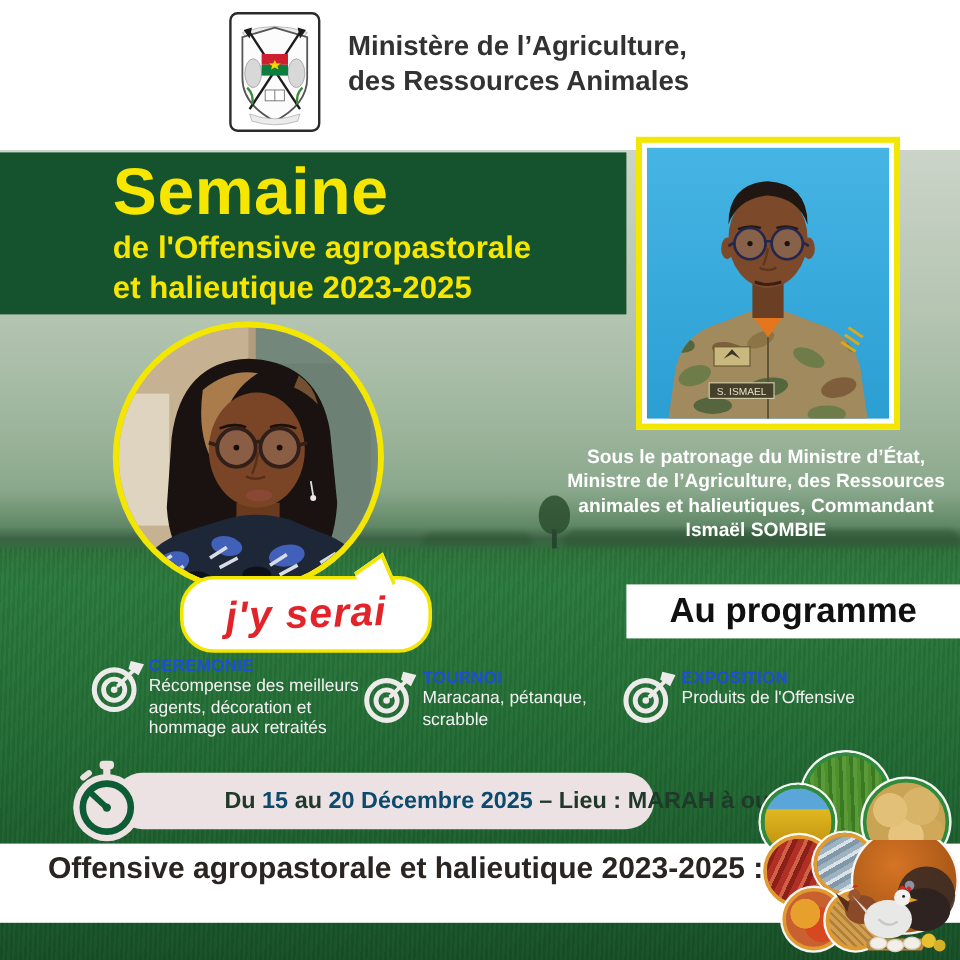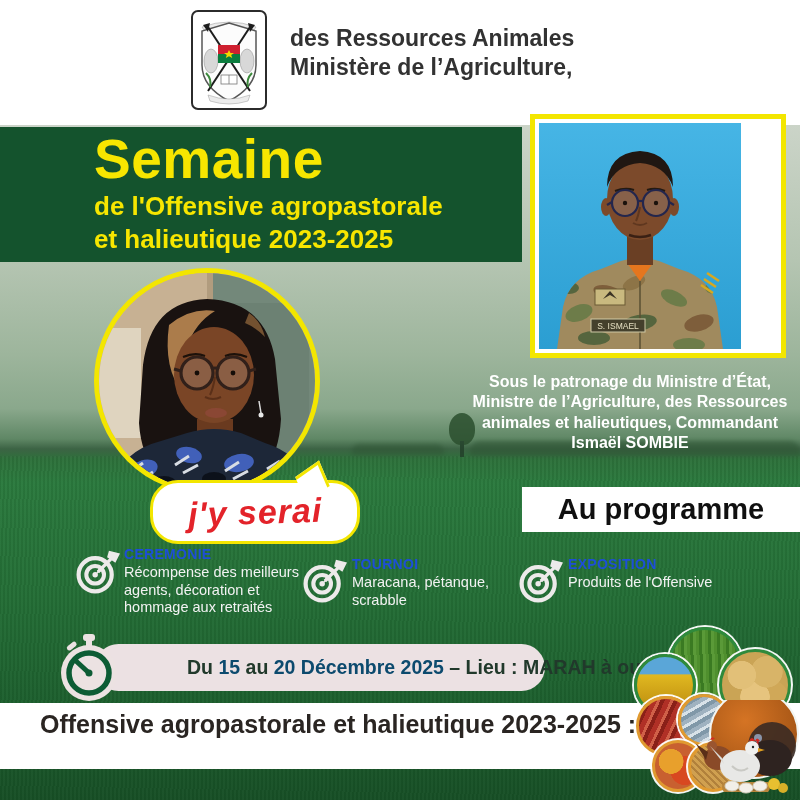--- a/index.html
+++ b/index.html
@@ -28,21 +28,21 @@
   .ministry{position:absolute;left:290px;top:24px;font-size:23px;line-height:1.28;
     color:#323232;font-weight:600;}
 
   
   .title-block{position:absolute;left:0;top:127px;width:522px;height:135px;background:#14532d;box-sizing:border-box;
     padding:4px 0 0 94px;}
   .title-block h1{margin:0;font-size:55px;font-weight:800;color:#f7e600;letter-spacing:.5px;line-height:1.05;}
   .title-block p{margin:3px 0 0 0;font-size:26px;font-weight:700;color:#f7e600;line-height:1.15;}
 
   
-  .minister-photo{position:absolute;left:530px;top:114px;width:256px;height:244px;margin:0;
+  .minister-photo{position:absolute;left:530px;top:114px;width:220px;height:244px;margin:0;
     background:#fff;border:5px solid #f3e600;padding:4px;box-sizing:border-box;}
   .patronage{position:absolute;left:468px;top:372px;width:324px;margin:0;text-align:center;
     color:#ffffff;font-size:16px;font-weight:600;line-height:1.27;}
   .patronage b{font-weight:800;}
 
   
   .attendee-photo{position:absolute;left:94px;top:268px;width:226px;height:226px;margin:0;
     border-radius:50%;border:5px solid #f3e600;overflow:hidden;box-sizing:border-box;background:#c7b193;}
   .bubble{position:absolute;left:150px;top:480px;width:204px;height:58px;background:#fff;
     border:3px solid #f3e600;border-radius:28px;display:flex;align-items:center;justify-content:center;z-index:4;}
@@ -127,22 +127,22 @@
         <rect x="24" y="41" width="22" height="9" fill="#0b7d3e"></rect>
         <polygon points="35,37 36.5,40 40,40 37.2,42 38.2,45 35,43.2 31.8,45 32.8,42 30,40 33.5,40" fill="#f5d800"></polygon>
         <rect x="27" y="62" width="16" height="9" fill="#ffffff" stroke="#777" stroke-width=".8"></rect>
         <line x1="35" y1="62" x2="35" y2="71" stroke="#777" stroke-width=".8"></line>
         <path d="M12,60 Q18,66 16,74" stroke="#3c8a3c" stroke-width="2" fill="none"></path>
         <path d="M58,60 Q52,66 54,74" stroke="#3c8a3c" stroke-width="2" fill="none"></path>
         <path d="M14,82 Q35,90 56,82 L54,88 Q35,94 16,88 Z" fill="#ececec" stroke="#999" stroke-width=".5"></path>
       </svg>
     </div>
     <div class="ministry">
+      <div>Ministère de l’Agriculture,</div>
       <div>des Ressources Animales</div>
-      <div>Ministère de l’Agriculture,</div>
     </div>
   </header>
 
   <section class="title-block">
     <h1>Semaine</h1>
     <p>de l'Offensive agropastorale</p>
     <p>et halieutique 2023-2025</p>
   </section>
 
   <figure class="minister-photo">

